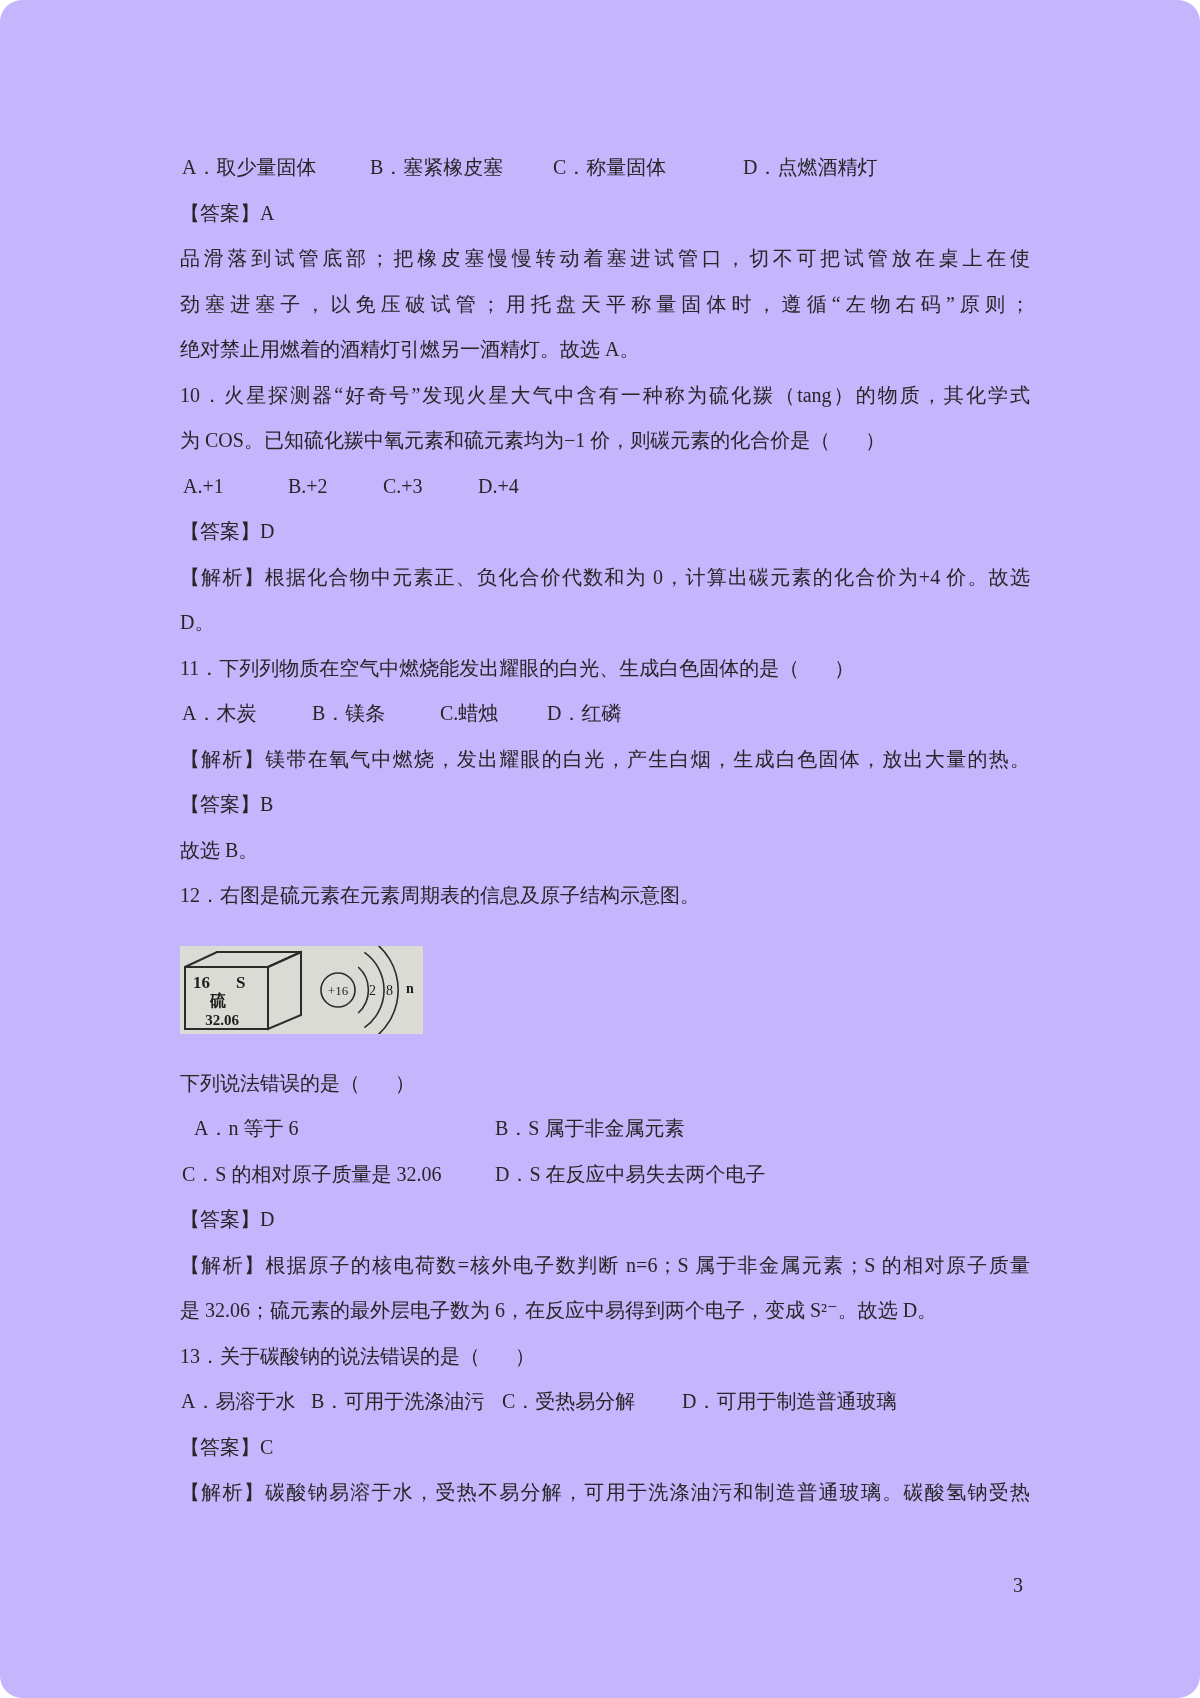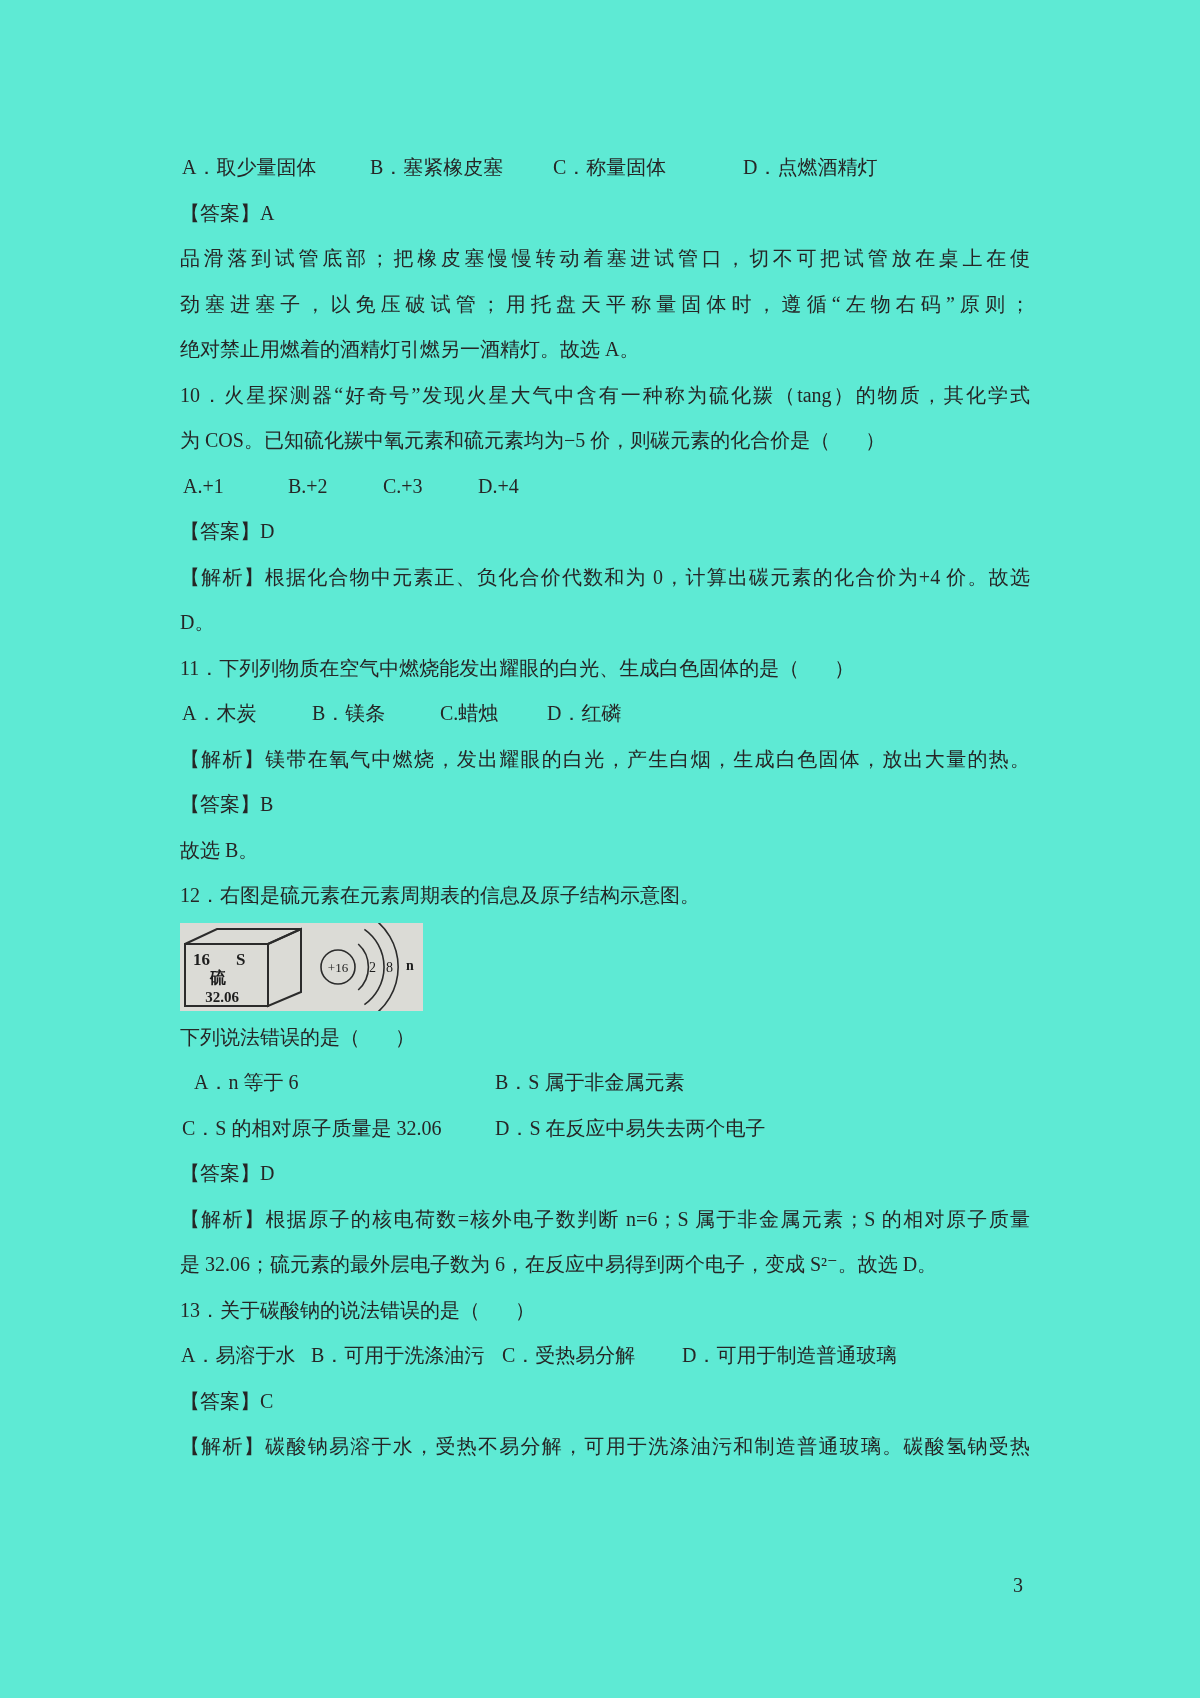--- a/index.html
+++ b/index.html
@@ -1,22 +1,23 @@
 <!DOCTYPE html>
 <html><head>
 <meta charset="utf-8">
 <style>
   html,body{margin:0;padding:0;background:#ffffff;}
   .page{
     position:relative;
     width:1200px;height:1698px;
-    background:#5eead4;
+    background:#c4b5fd;
     font-family:"Liberation Serif","DejaVu Serif",serif;
     color:#262626;
     overflow:hidden;
+    border-radius:22px;
   }
   .content{
     position:absolute;
     left:180px;top:145px;
     width:850px;
   }
   .line{
     height:45.5px;
     line-height:45.5px;
     font-size:20px;
@@ -29,21 +30,21 @@
     text-justify:inter-character;
   }
   .optrow{position:relative;}
   .optrow .opt{
     position:absolute;
     top:0;height:45.5px;line-height:45.5px;
     white-space:pre;
   }
   .fig{
     height:88px;
-    margin:4px 0;
+    margin:27px 0;
     width:243px;
   }
   .fig svg{display:block;}
   .figbg{fill:#dbdbd6;}
   .ink{stroke:#2b2b2b;fill:none;stroke-width:2;}
   .ink-thin{stroke:#2b2b2b;fill:none;stroke-width:1.6;}
   .figtext{font-family:"Liberation Serif","DejaVu Serif",serif;fill:#1d1d1d;}
   .pagenum{
     position:absolute;
     left:180px;top:1563px;width:843px;
@@ -62,21 +63,21 @@
       <span class="opt" style="left:190px">B．塞紧橡皮塞</span>
       <span class="opt" style="left:373px">C．称量固体</span>
       <span class="opt" style="left:563px">D．点燃酒精灯</span>
     </div>
     <div class="line">【答案】A</div>
     <div class="line just">品滑落到试管底部；把橡皮塞慢慢转动着塞进试管口，切不可把试管放在桌上在使</div>
     <div class="line just">劲塞进塞子，以免压破试管；用托盘天平称量固体时，遵循“左物右码”原则；</div>
     <div class="line">绝对禁止用燃着的酒精灯引燃另一酒精灯。故选 A。</div>
 
     <div class="line just">10．火星探测器“好奇号”发现火星大气中含有一种称为硫化羰（tang）的物质，其化学式</div>
-    <div class="line">为 COS。已知硫化羰中氧元素和硫元素均为−5 价，则碳元素的化合价是（       ）</div>
+    <div class="line">为 COS。已知硫化羰中氧元素和硫元素均为−1 价，则碳元素的化合价是（       ）</div>
     <div class="line optrow">
       <span class="opt" style="left:3px">A.+1</span>
       <span class="opt" style="left:108px">B.+2</span>
       <span class="opt" style="left:203px">C.+3</span>
       <span class="opt" style="left:298px">D.+4</span>
     </div>
     <div class="line">【答案】D</div>
     <div class="line just">【解析】根据化合物中元素正、负化合价代数和为 0，计算出碳元素的化合价为+4 价。故选</div>
     <div class="line">D。</div>
 

